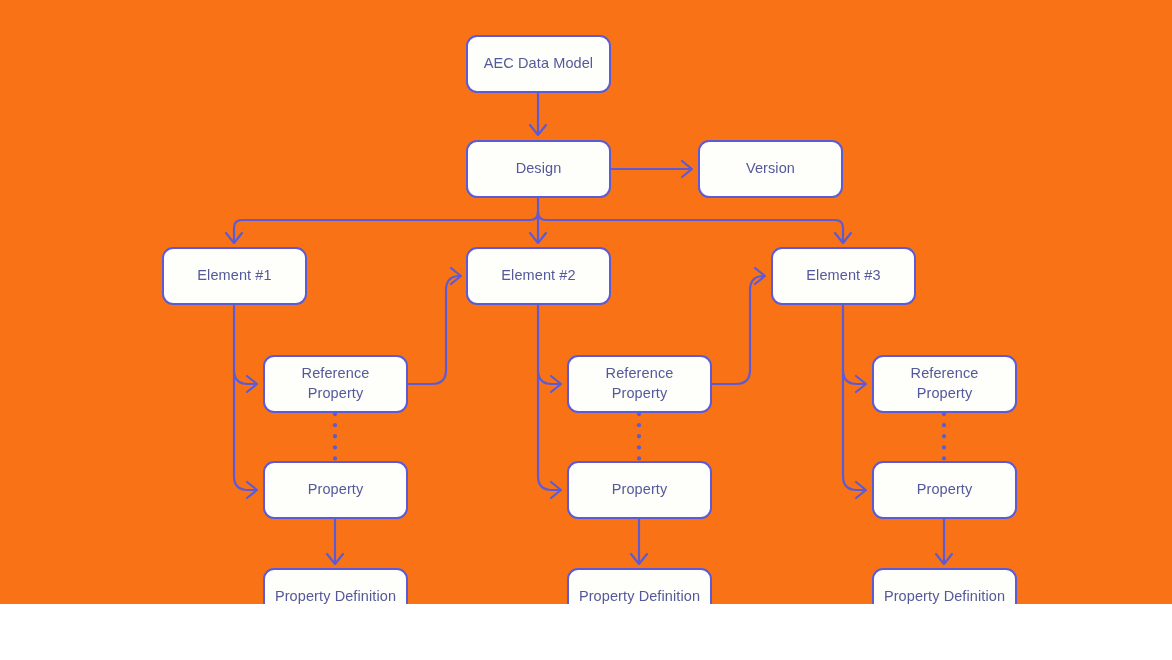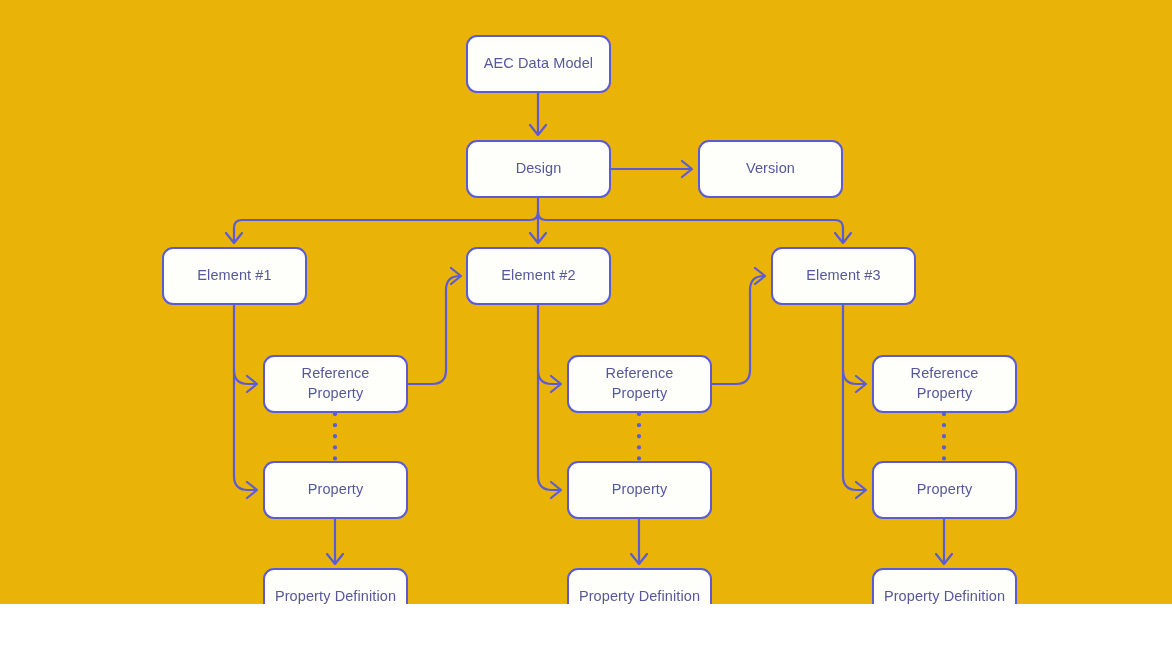--- a/index.html
+++ b/index.html
@@ -4,21 +4,21 @@
 <style>
   html, body {
     margin: 0;
     padding: 0;
     background: #ffffff;
   }
   #canvas {
     position: relative;
     width: 1172px;
     height: 604px;
-    background: #eab308;
+    background: #f97316;
     overflow: hidden;
     font-family: "Liberation Sans", sans-serif;
   }
   #diagram-svg {
     position: absolute;
     inset: 0;
     width: 1172px;
     height: 660px;
     display: block;
   }

